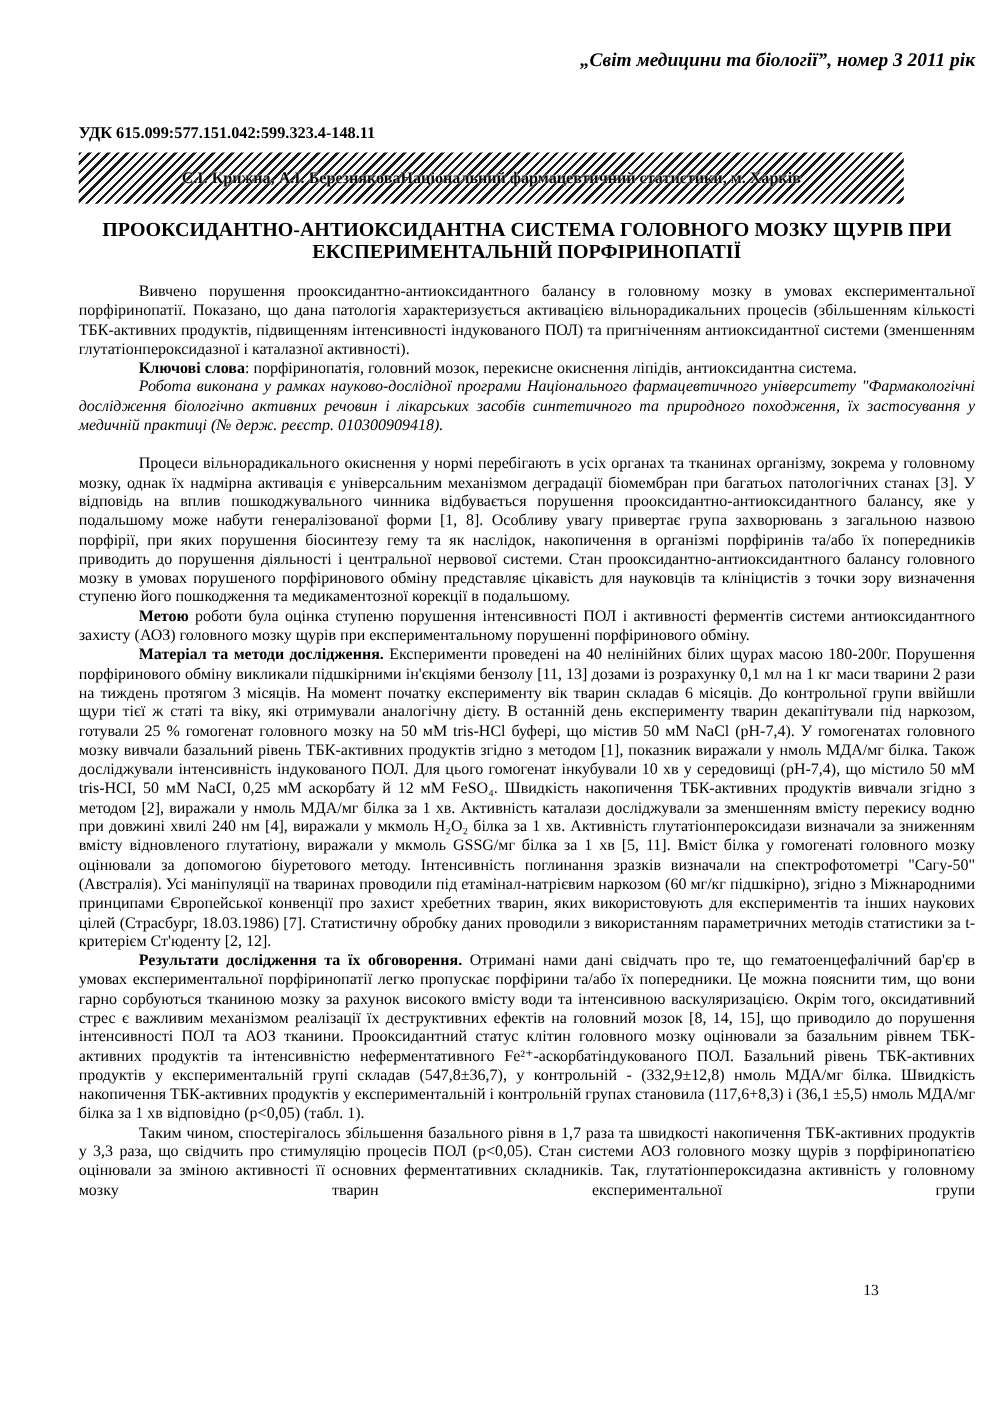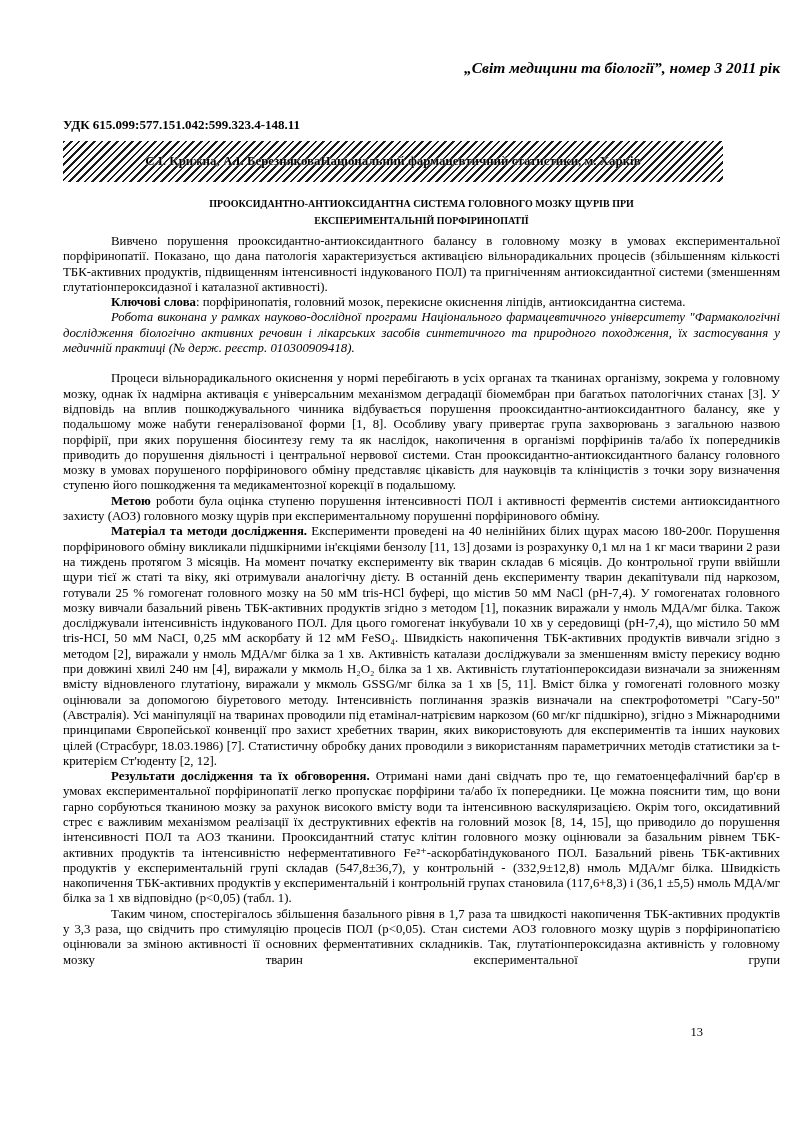--- a/index.html
+++ b/index.html
@@ -12,21 +12,21 @@
     font-family: "Liberation Serif", "DejaVu Serif", serif;
     overflow: hidden;
   }
   .content {
     position: absolute;
     left: 63px;
     top: 0;
     width: 717px;
   }
   .journal-header {
-    padding-top: 59px;
+    padding-top: 40px;
     text-align: right;
     font-weight: bold;
     font-style: italic;
     font-size: 15.5px;
     line-height: 17px;
   }
   .udc {
     margin-top: 41px;
     font-weight: bold;
     font-size: 13px;
@@ -47,32 +47,32 @@
     font-size: 12.9px;
     line-height: 15.5px;
     color: #000;
     text-shadow: 0 0 2px rgba(255,255,255,0.9), 0 0 1px rgba(255,255,255,0.95);
     white-space: nowrap;
   }
   .title {
     margin: 13px 0 0 0;
     text-align: center;
     font-weight: bold;
-    font-size: 10px;
+    font-size: 16px;
     line-height: 17px;
   }
   .title .tline { display: block; }
   .para {
     margin: 0;
     font-size: 12.8px;
     line-height: 15.3px;
     text-align: justify;
     text-indent: 48px;
   }
-  .para.abstract { margin-top: 5px; }
+  .para.abstract { margin-top: 16px; }
   .para.program {
     font-style: italic;
     margin-bottom: 15px;
   }
   .para.last-justified { text-align-last: justify; }
   .page-number {
     position: absolute;
     top: 1025px;
     left: 63px;
     width: 640px;

